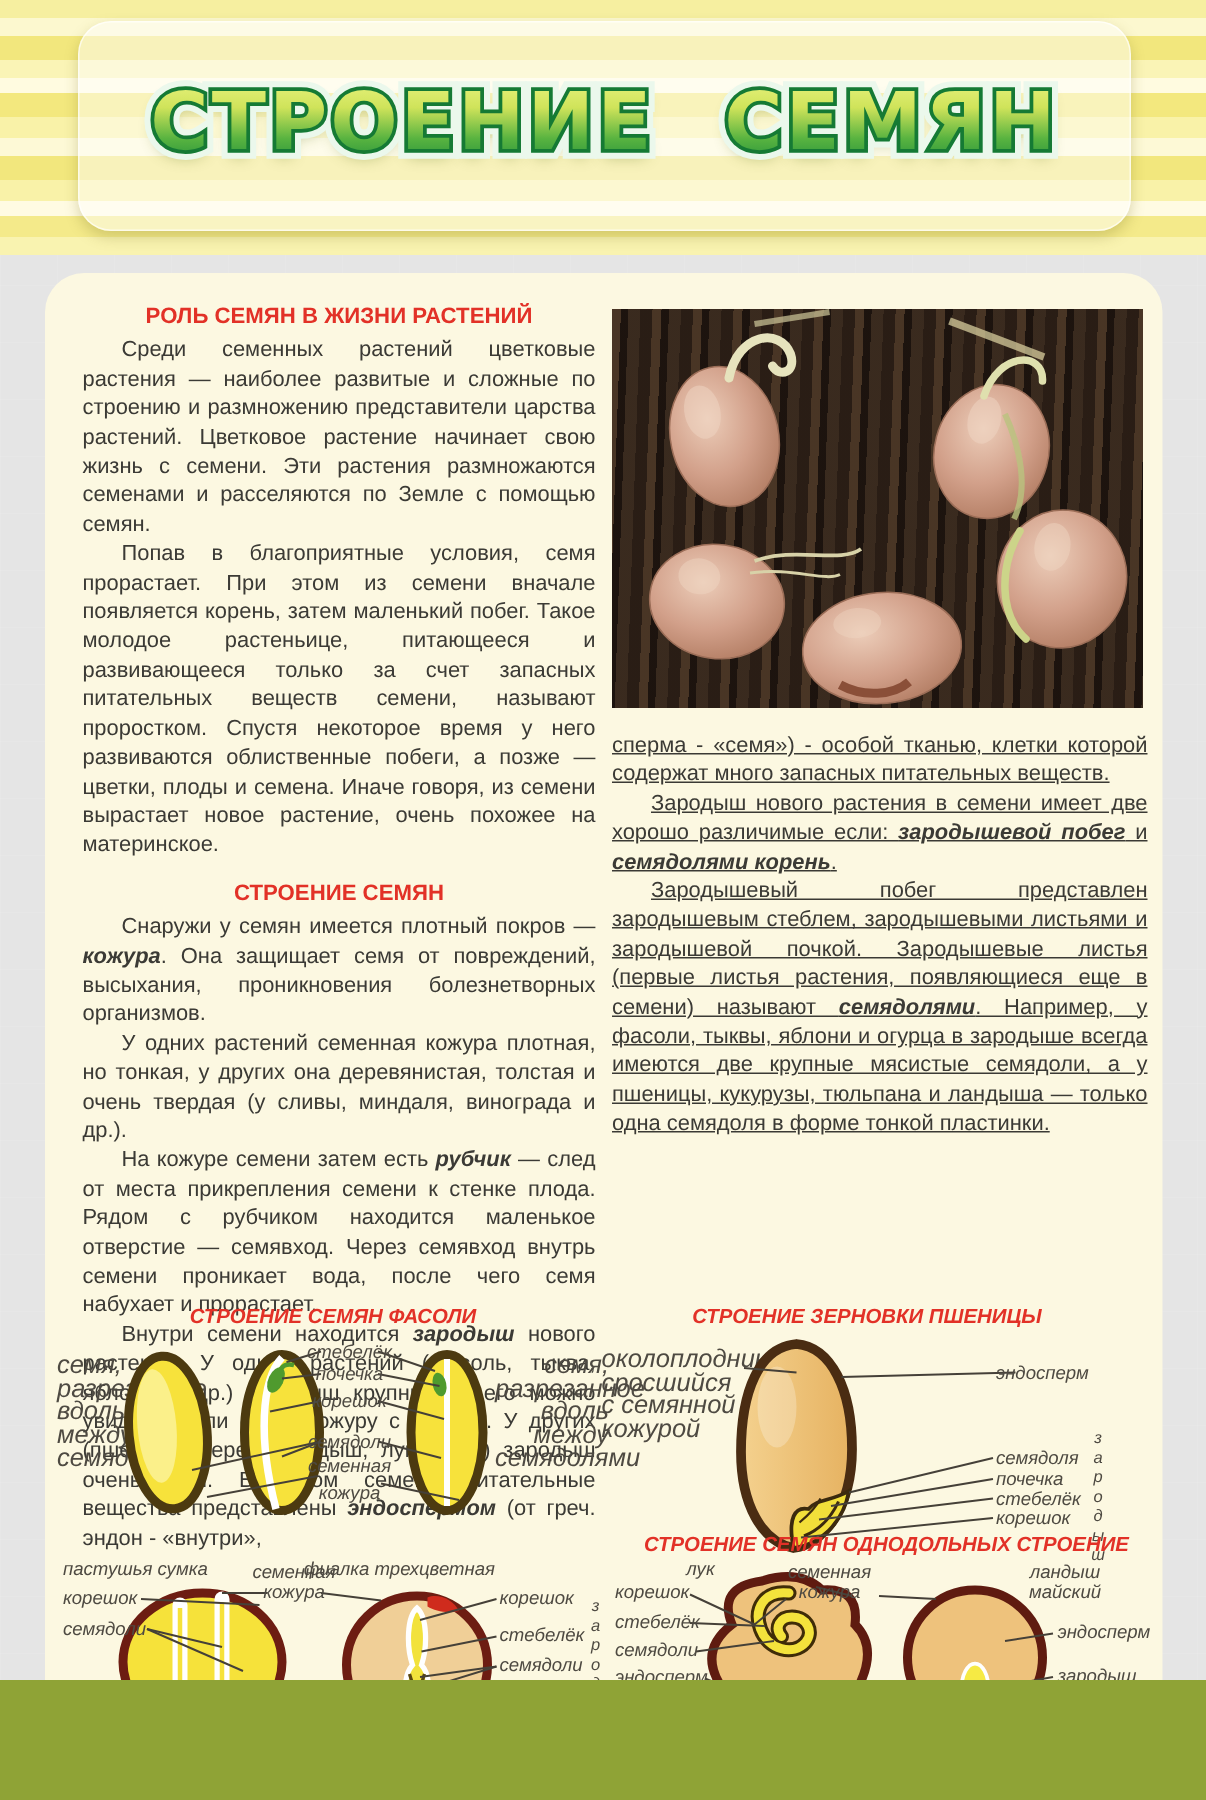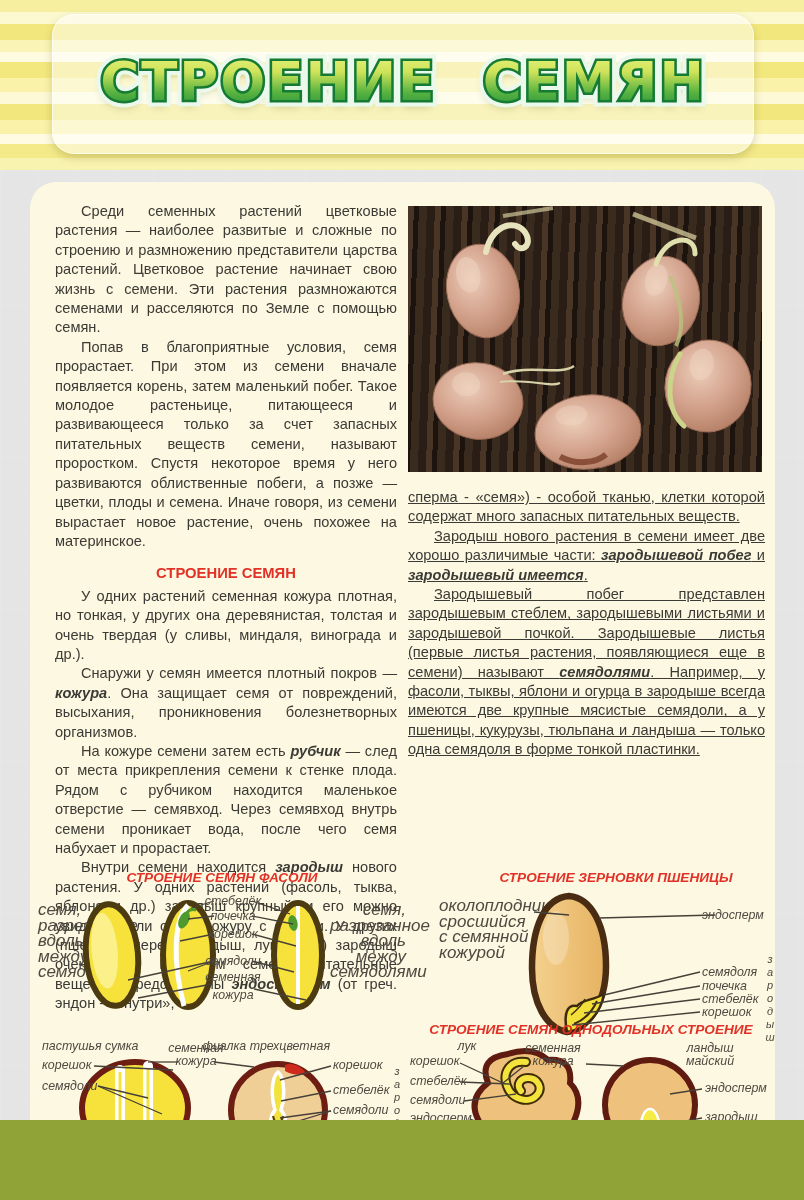--- a/index.html
+++ b/index.html
@@ -68,25 +68,26 @@
         <div class="title-layer tl-white">СТРОЕНИЕ СЕМЯН</div>
         <div class="title-layer tl-dark">СТРОЕНИЕ СЕМЯН</div>
         <div class="title-layer tl-fill">СТРОЕНИЕ СЕМЯН</div>
       </div>
     </div>
   </div>
 
   <div class="panel"></div>
 
   <div class="col" style="left:55px;top:202px;width:342px;">
+    <div class="h-red">РОЛЬ СЕМЯН В ЖИЗНИ РАСТЕНИЙ</div>
     <p>Среди семенных растений цветковые растения — наиболее развитые и сложные по строению и размножению представители царства растений. Цветковое растение начинает свою жизнь с семени. Эти растения размножаются семенами и расселяются по Земле с помощью семян.</p>
     <p>Попав в благоприятные условия, семя прорастает. При этом из семени вначале появляется корень, затем маленький побег. Такое молодое растеньице, питающееся и развивающееся только за счет запасных питательных веществ семени, называют проростком. Спустя некоторое время у него развиваются облиственные побеги, а позже — цветки, плоды и семена. Иначе говоря, из семени вырастает новое растение, очень похожее на материнское.</p>
     <div class="h-red gap">СТРОЕНИЕ СЕМЯН</div>
+    <p><span>Снаружи у семян имеется плотный покров — </span><span class="term">кожура</span><span>. Она защищает семя от повреждений, высыхания, проникновения болезнетворных организмов.</span></p>
     <p>У одних растений семенная кожура плотная, но тонкая, у других она деревянистая, толстая и очень твердая (у сливы, миндаля, винограда и др.).</p>
-    <p><span>Снаружи у семян имеется плотный покров — </span><span class="term">кожура</span><span>. Она защищает семя от повреждений, высыхания, проникновения болезнетворных организмов.</span></p>
     <p><span>На кожуре семени затем есть </span><span class="term">рубчик</span><span> — след от места прикрепления семени к стенке плода. Рядом с рубчиком находится маленькое отверстие — семявход. Через семявход внутрь семени проникает вода, после чего семя набухает и прорастает.</span></p>
     <p><span>Внутри семени находится </span><span class="term">зародыш</span><span> нового растения. У одних растений (фасоль, тыква, яблоня и др.) зародыш крупный, и его можно увидеть, если снять кожуру с семени. У других (пшеница, перец, ландыш, лук и др.) зародыш очень мал. В таком семени питательные вещества представлены </span><span class="term">эндоспермом</span><span> (от греч. эндон - «внутри»,</span></p>
   </div>
 
   <div class="photo">
     <svg width="354" height="266" viewBox="0 0 354 266">
       <defs>
         <radialGradient id="seedG" cx="38%" cy="35%" r="75%">
           <stop offset="0%" stop-color="#eccdb9"></stop>
             <stop offset="55%" stop-color="#d2a08a"></stop>
@@ -120,21 +121,21 @@
       <g transform="rotate(10 300 180)">
         <ellipse cx="300" cy="180" rx="43" ry="46" fill="url(#seedG)" stroke="#9c6e58" stroke-width="1"></ellipse>
         <ellipse cx="290" cy="160" rx="12" ry="16" fill="#f0d6c4" opacity=".45"></ellipse>
       </g>
       <path d="M272,148 C258,172 258,204 276,220" stroke="#ccd489" stroke-width="5" fill="none" stroke-linecap="round"></path>
     </svg>
   </div>
 
   <div class="col" style="left:408px;top:488px;width:357px;text-decoration:underline;">
     <p class="noindent">сперма - «семя») - особой тканью, клетки которой содержат много запасных питательных веществ.</p>
-    <p><span>Зародыш нового растения в семени имеет две хорошо различимые части: </span><span class="term">зародышевой побег</span><span> и </span><span class="term">зародышевый имеется</span><span>.</span></p>
+    <p><span>Зародыш нового растения в семени имеет две хорошо различимые если: </span><span class="term">зародышевой побег</span><span> и </span><span class="term">семядолями корень</span><span>.</span></p>
     <p><span>Зародышевый побег представлен зародышевым стеблем, зародышевыми листьями и зародышевой почкой. Зародышевые листья (первые листья растения, появляющиеся еще в семени) называют </span><span class="term">семядолями</span><span>. Например, у фасоли, тыквы, яблони и огурца в зародыше всегда имеются две крупные мясистые семядоли, а у пшеницы, кукурузы, тюльпана и ландыша — только одна семядоля в форме тонкой пластинки.</span></p>
   </div>
 
   <div class="diag" style="left:38px;top:870px;width:368px;height:152px;">
     <h3>СТРОЕНИЕ СЕМЯН ФАСОЛИ</h3>
     <div class="caption" style="left:0;top:32px;width:78px;">семя,
 разрезанное
 вдоль
 между
 семядолями</div>
@@ -172,21 +173,21 @@
         <path class="leader" d="M216,101 L268,112"></path>
       <text x="195" y="17" text-anchor="middle">стебелёк</text>
       <text x="195" y="32" text-anchor="middle">почечка</text>
       <text x="195" y="50" text-anchor="middle">корешок</text>
       <text x="195" y="77" text-anchor="middle">семядоли</text>
       <text x="195" y="93" text-anchor="middle">семенная</text>
       <text x="195" y="111" text-anchor="middle">кожура</text>
     </svg>
   </div>
 
-  <div class="diag" style="left:434px;top:870px;width:364px;height:172px;">
+  <div class="diag" style="left:396px;top:870px;width:364px;height:172px;">
     <h3>СТРОЕНИЕ ЗЕРНОВКИ ПШЕНИЦЫ</h3>
     <div class="caption" style="left:5px;top:28px;width:130px;">околоплодник,
 сросшийся
 с семянной кожурой</div>
     <div class="vlabel" style="left:330px;top:83px;">зародыш</div>
     <svg style="top:18px;" width="364" height="150" viewBox="0 0 364 150">
       <defs>
         <linearGradient id="gw" x1="0" y1="0" x2="1" y2="0">
           <stop offset="0%" stop-color="#f4d18e"></stop>
             <stop offset="100%" stop-color="#e6b261"></stop>

